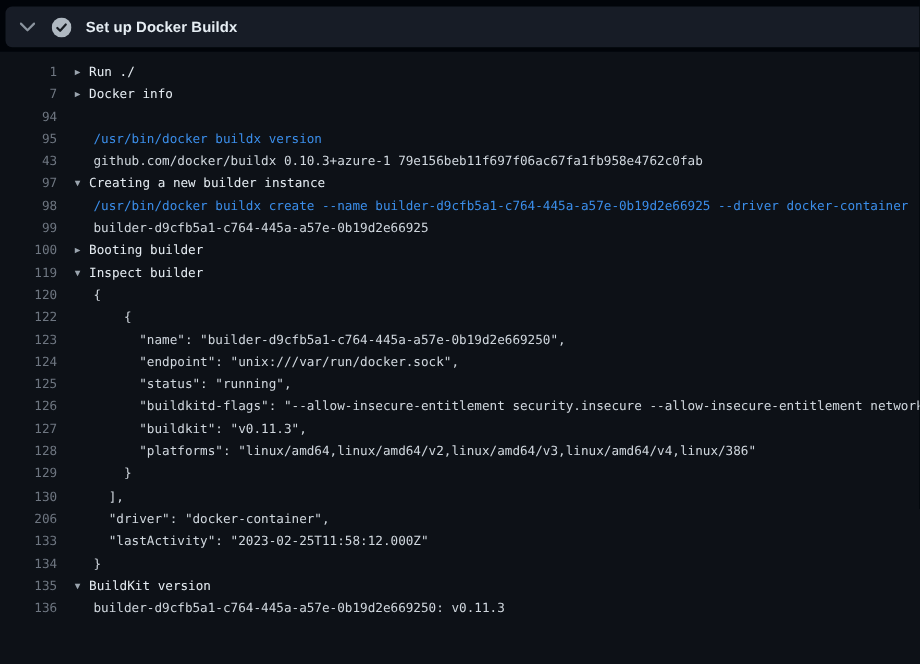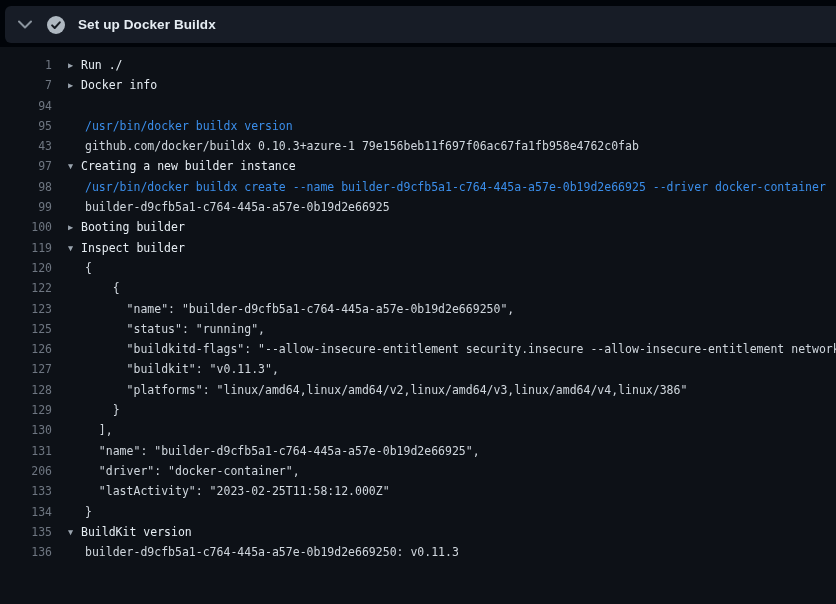--- a/index.html
+++ b/index.html
@@ -106,27 +106,27 @@
       <div class="row command"><a class="gutter">95</a><span class="content"><span>/usr/bin/docker buildx version</span></span></div>
       <div class="row plain"><a class="gutter">43</a><span class="content"><span>github.com/docker/buildx 0.10.3+azure-1 79e156beb11f697f06ac67fa1fb958e4762c0fab</span></span></div>
       <div class="row group"><a class="gutter">97</a><span class="content"><span class="tri">▼</span><span>Creating a new builder instance</span></span></div>
       <div class="row command"><a class="gutter">98</a><span class="content"><span>/usr/bin/docker buildx create --name builder-d9cfb5a1-c764-445a-a57e-0b19d2e66925 --driver docker-container</span></span></div>
       <div class="row plain"><a class="gutter">99</a><span class="content"><span>builder-d9cfb5a1-c764-445a-a57e-0b19d2e66925</span></span></div>
       <div class="row group"><a class="gutter">100</a><span class="content"><span class="tri">▶</span><span>Booting builder</span></span></div>
       <div class="row group"><a class="gutter">119</a><span class="content"><span class="tri">▼</span><span>Inspect builder</span></span></div>
       <div class="row plain"><a class="gutter">120</a><span class="content"><span>{</span></span></div>
       <div class="row plain"><a class="gutter">122</a><span class="content"><span>    {</span></span></div>
       <div class="row plain"><a class="gutter">123</a><span class="content"><span>      "name": "builder-d9cfb5a1-c764-445a-a57e-0b19d2e669250",</span></span></div>
+      <div class="row plain"><a class="gutter">124</a><span class="content"><span>      "endpoint": "unix:///var/run/docker.sock",</span></span></div>
       <div class="row plain"><a class="gutter">125</a><span class="content"><span>      "status": "running",</span></span></div>
       <div class="row plain"><a class="gutter">126</a><span class="content"><span>      "buildkitd-flags": "--allow-insecure-entitlement security.insecure --allow-insecure-entitlement network.host",</span></span></div>
       <div class="row plain"><a class="gutter">127</a><span class="content"><span>      "buildkit": "v0.11.3",</span></span></div>
       <div class="row plain"><a class="gutter">128</a><span class="content"><span>      "platforms": "linux/amd64,linux/amd64/v2,linux/amd64/v3,linux/amd64/v4,linux/386"</span></span></div>
       <div class="row plain"><a class="gutter">129</a><span class="content"><span>    }</span></span></div>
       <div class="row plain"><a class="gutter">130</a><span class="content"><span>  ],</span></span></div>
-      <div class="row plain"><a class="gutter">131</a><span class="content"><span>  "name": "builder-d9cfb5a1-c764-445a-a57e-0b19d2e66925",</span></span></div>
       <div class="row plain"><a class="gutter">206</a><span class="content"><span>  "driver": "docker-container",</span></span></div>
       <div class="row plain"><a class="gutter">133</a><span class="content"><span>  "lastActivity": "2023-02-25T11:58:12.000Z"</span></span></div>
       <div class="row plain"><a class="gutter">134</a><span class="content"><span>}</span></span></div>
       <div class="row group"><a class="gutter">135</a><span class="content"><span class="tri">▼</span><span>BuildKit version</span></span></div>
       <div class="row plain"><a class="gutter">136</a><span class="content"><span>builder-d9cfb5a1-c764-445a-a57e-0b19d2e669250: v0.11.3</span></span></div>
     </div>
 
 </div>
 
 </body></html>

